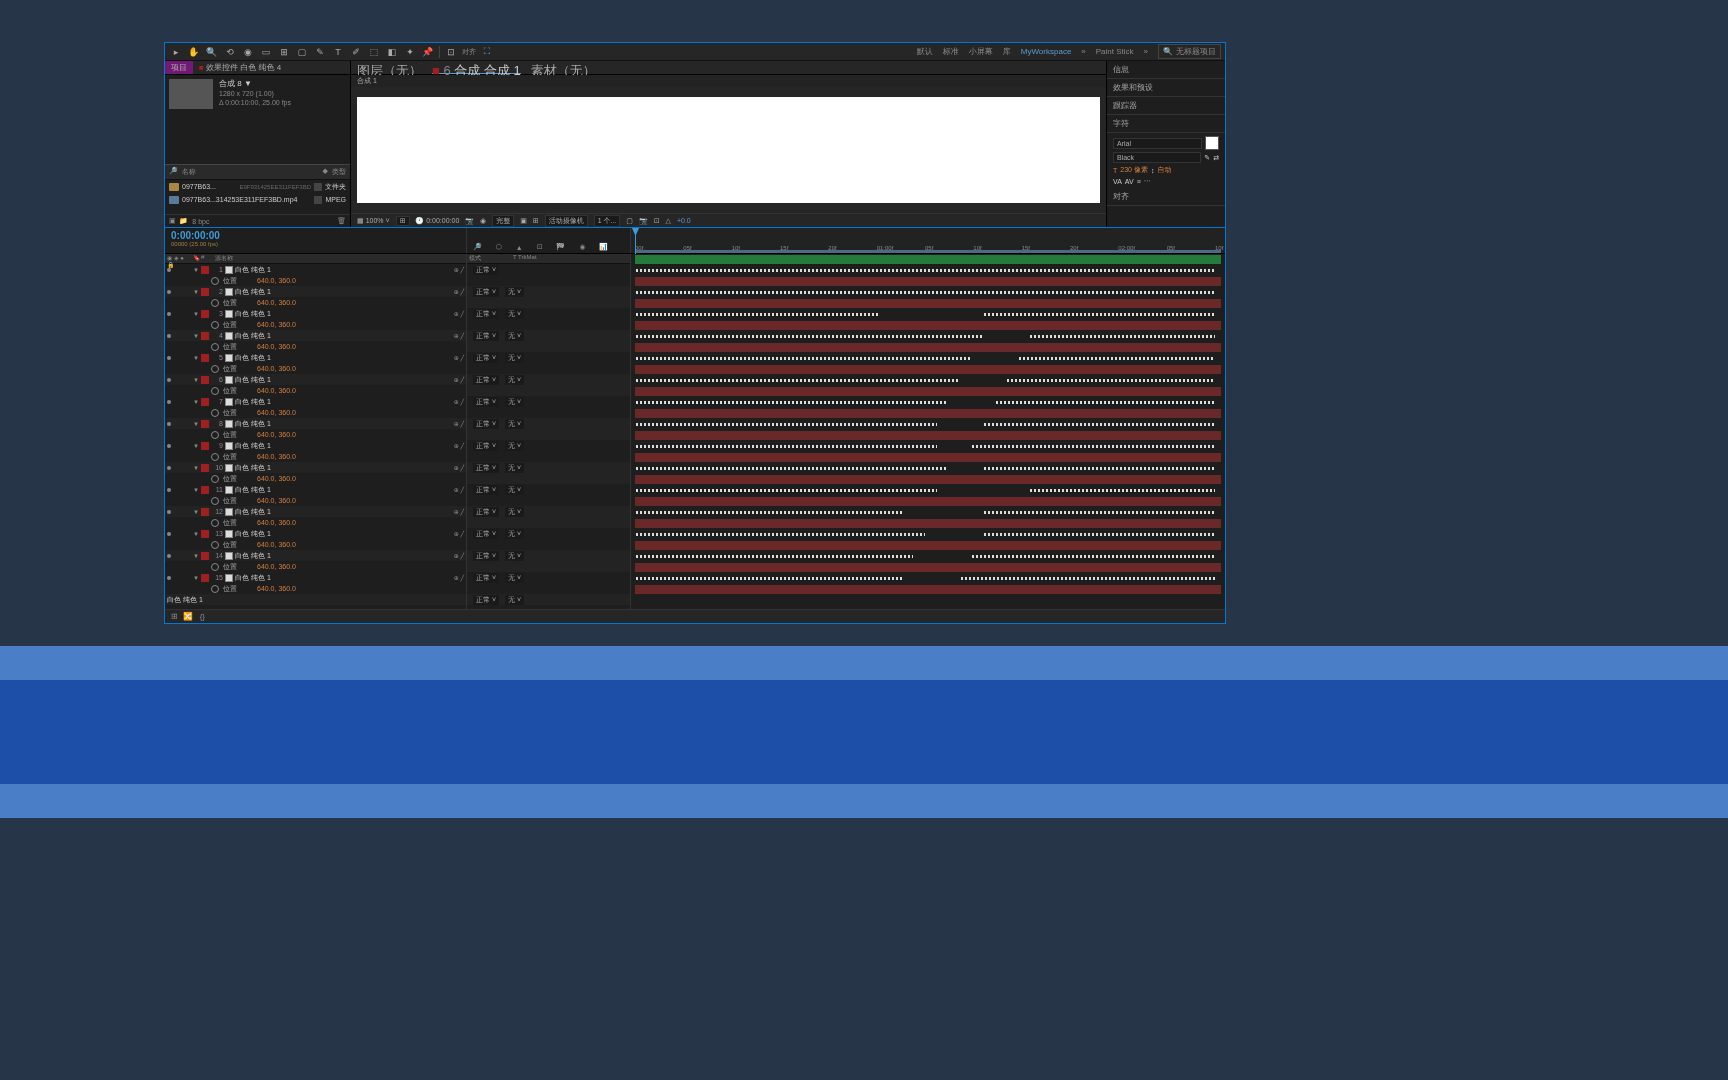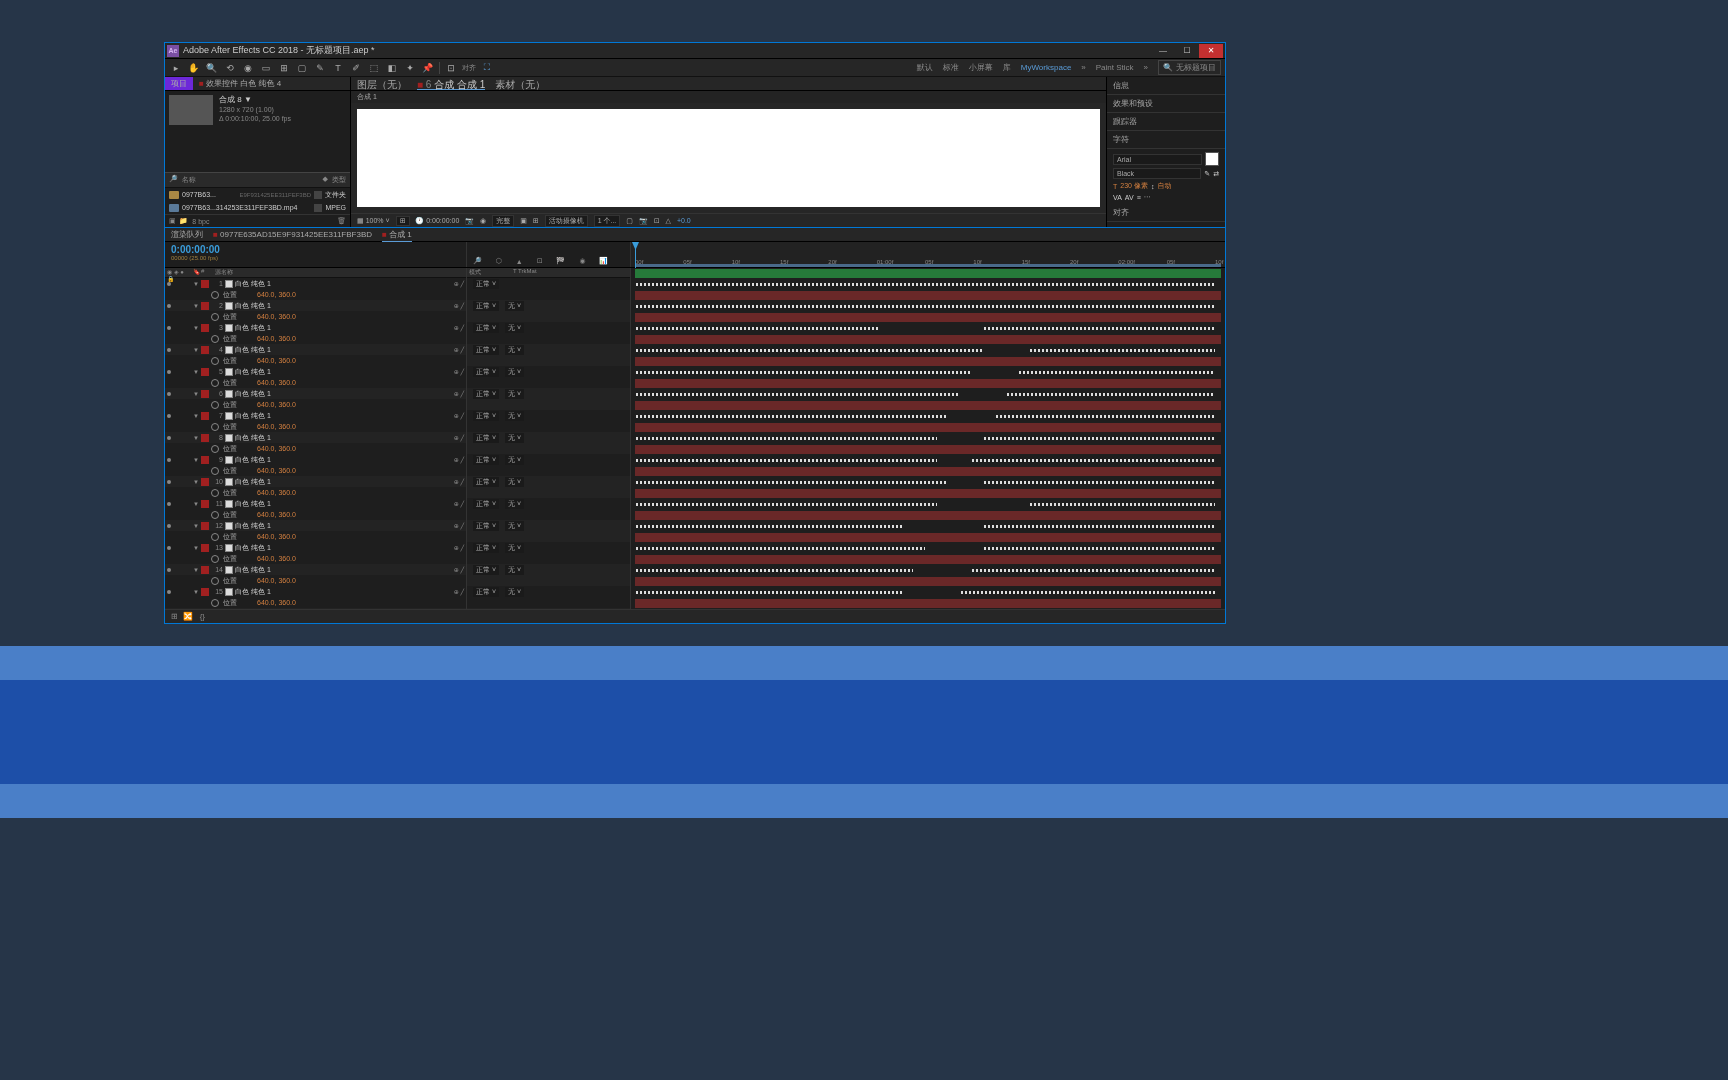--- a/index.html
+++ b/index.html
@@ -16,33 +16,33 @@
 .toolbar{background:#262626;height:18px;display:flex;align-items:center;padding:0 4px;gap:4px;border-bottom:1px solid #111}
 .tool-icon{width:14px;height:14px;display:flex;align-items:center;justify-content:center;font-size:9px;color:#aaa;cursor:pointer}
 .tool-sep{width:1px;height:12px;background:#444}
 .toolbar-right{margin-left:auto;display:flex;align-items:center;gap:10px;font-size:8px;color:#888}
 .ws-link{color:#5a9bd6;font-size:8px}
 .search-box{display:flex;align-items:center;gap:3px;border:1px solid #444;padding:1px 4px;font-size:8px}
 .main-row{display:flex;flex:1;min-height:0}
 .project-panel{width:186px;background:#1e1e1e;border-right:1px solid #000;display:flex;flex-direction:column}
 .panel-tabs{display:flex;height:14px;background:#262626;border-bottom:1px solid #000}
 .panel-tab{padding:1px 6px;font-size:8px;color:#aaa;cursor:pointer}
-.panel-tab.active{background:#6d28d9}
+.panel-tab.active{background:#701a75}
 .comp-preview{display:flex;padding:4px;gap:6px}
 .comp-thumb{width:44px;height:30px;background:#555}
 .comp-info{font-size:7px;color:#888;line-height:1.3}
 .comp-name{color:#ccc;font-size:8px}
 .project-list{flex:1;font-size:8px}
 .proj-header{display:flex;background:#2a2a2a;padding:2px 4px;gap:4px;border-top:1px solid #444;border-bottom:1px solid #111;font-size:7px;color:#888}
 .proj-item{display:flex;align-items:center;padding:2px 4px;gap:3px;font-size:7px}
 .folder-icon{width:10px;height:8px;background:#aa8844;border-radius:1px}
 .proj-footer{display:flex;align-items:center;padding:2px 4px;gap:4px;border-top:1px solid #333;font-size:7px;color:#888}
 .comp-panel{flex:1;background:#1e1e1e;display:flex;flex-direction:column;border-right:1px solid #000}
 .comp-tabs{display:flex;height:14px;background:#262626;gap:10px;padding:0 6px;border-bottom:1px solid #000}
-.comp-tab{font-size:10px;color:#aaa;padding:1px 0;cursor:pointer}
+.comp-tab{font-size:13px;color:#aaa;padding:1px 0;cursor:pointer}
 .comp-tab.active{color:#ccc;border-bottom:1px solid #5a9bd6}
 .comp-sub{height:12px;padding:1px 6px;font-size:7px;color:#aaa;background:#232323}
 .viewer{flex:1;background:#262626;display:flex;align-items:center;justify-content:center;padding:6px}
 .canvas{width:100%;height:100%;background:#fff;max-height:106px}
 .viewer-footer{height:14px;background:#262626;display:flex;align-items:center;padding:0 6px;gap:6px;font-size:7px;color:#aaa;border-top:1px solid #333}
 .vf-item{display:flex;align-items:center;gap:2px}
 .dropdown{background:#1a1a1a;padding:0 3px;border:1px solid #333}
 .right-panel{width:118px;background:#1e1e1e;display:flex;flex-direction:column}
 .rp-section{padding:3px 6px;font-size:8px;color:#aaa;border-bottom:1px solid #333;cursor:pointer}
 .char-controls{padding:3px 6px;display:flex;flex-direction:column;gap:2px}
@@ -93,29 +93,20 @@
 .banner{position:absolute;left:0;right:0;top:646px;height:172px;display:flex;align-items:center;justify-content:center}
 .banner-light{position:absolute;left:0;right:0;top:0;height:34px;background:#4a7fc8}
 .banner-dark{position:absolute;left:0;right:0;top:34px;height:104px;background:#1d4fa8}
 .banner-light2{position:absolute;left:0;right:0;top:138px;height:34px;background:#4a7fc8}
 .banner-text{position:relative;font-size:64px;font-weight:bold;color:#fff;letter-spacing:4px;z-index:1}
 </style>
 </head>
 <body>
 
 <div class="app-window">
-  <div class="titlebar">
-    <div class="ae-logo">Ae</div>
-    <div class="title-text">Adobe After Effects CC 2018 - 无标题项目.aep *</div>
-    <div class="win-btns">
-      <div class="win-btn">—</div>
-      <div class="win-btn">☐</div>
-      <div class="win-btn close">✕</div>
-    </div>
-  </div>
 
 
   <div class="toolbar">
     <span class="tool-icon">▸</span>
     <span class="tool-icon">✋</span>
     <span class="tool-icon">🔍</span>
     <span class="tool-icon">⟲</span>
     <span class="tool-icon">◉</span>
     <span class="tool-icon">▭</span>
     <span class="tool-icon">⊞</span>
@@ -248,25 +239,20 @@
           <span>AV</span>
           <span>≡</span>
           <span>⋯</span>
         </div>
       </div>
       <div class="rp-section">对齐</div>
     </div>
   </div>
 
   <div class="timeline-panel">
-    <div class="tl-tabs">
-      <span class="tl-tab">渲染队列</span>
-      <span class="tl-tab"><span style="color:#a02020">■</span> <span>0977E635AD15E9F931425EE311FBF3BD</span></span>
-      <span class="tl-tab active"><span style="color:#a02020">■</span> <span>合成 1</span></span>
-    </div>
     <div class="tl-header">
       <div class="tl-left">
         <div class="tl-time">
           <div class="tl-timecode">0:00:00:00</div>
           <div class="tl-frames">00000 (25.00 fps)</div>
         </div>
       </div>
       <div class="tl-cols">
         <span>🔎</span>
         <span>⬡</span>

